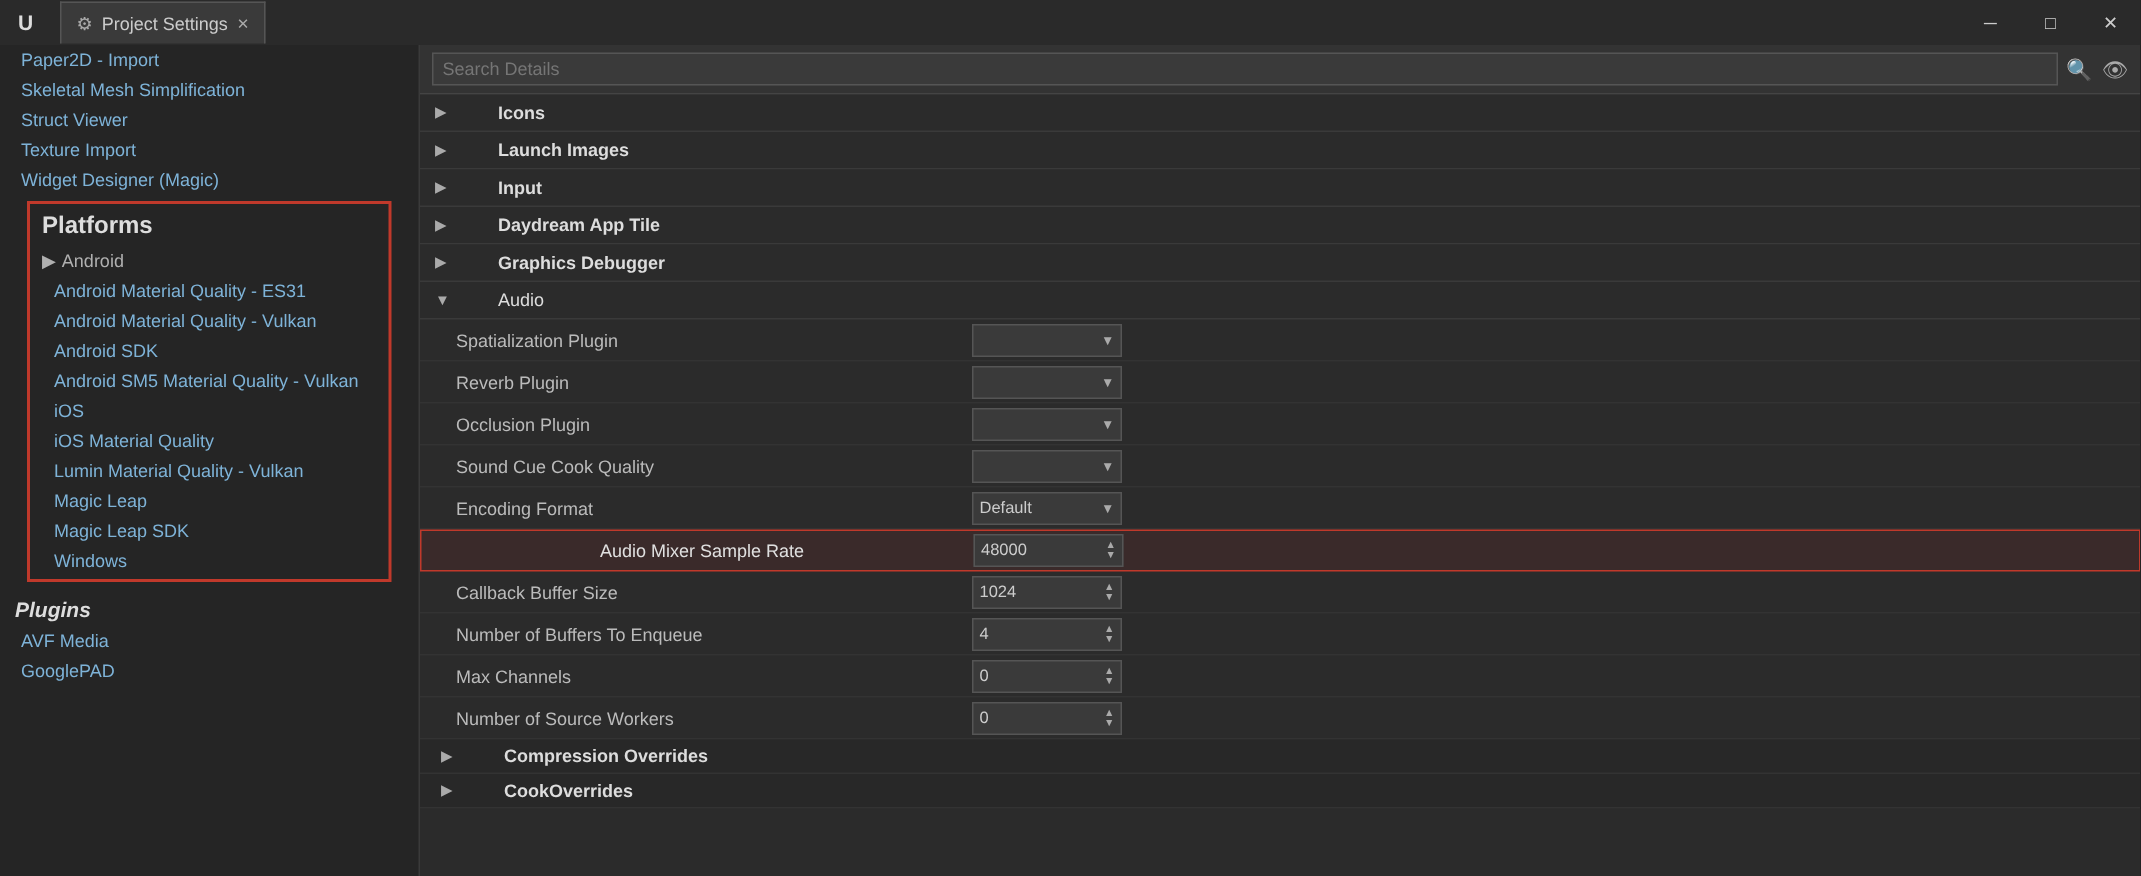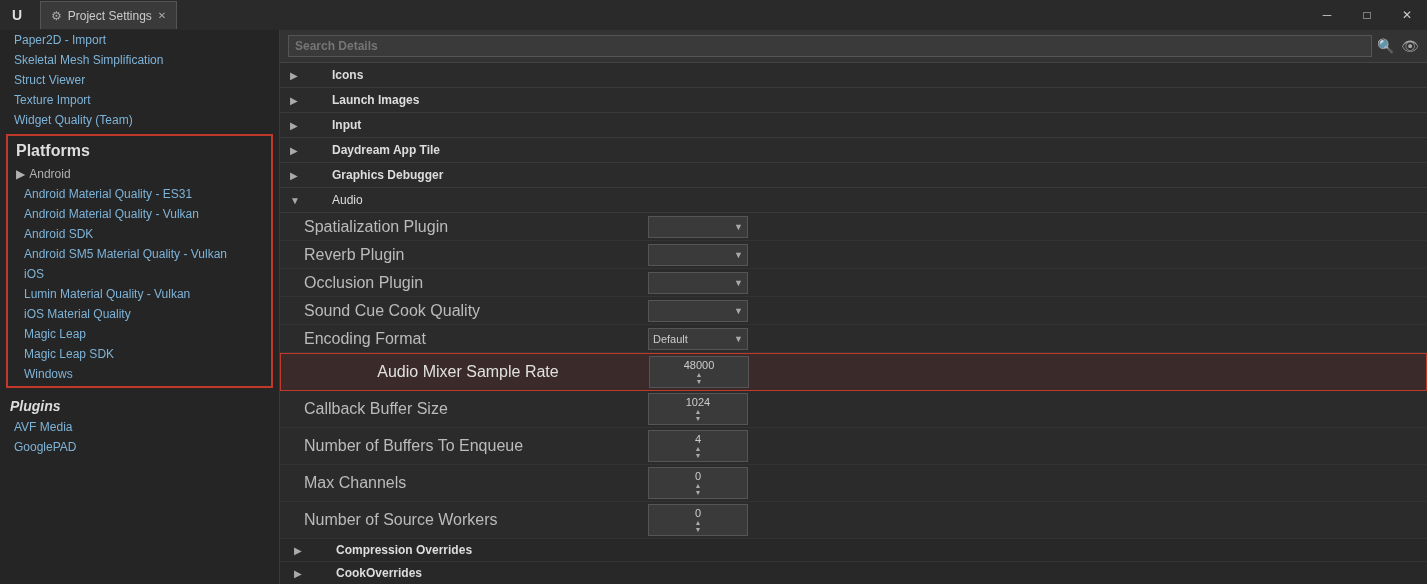--- a/index.html
+++ b/index.html
@@ -107,21 +107,21 @@
       padding: 6px 10px 3px 10px;
       font-size: 14px;
       font-weight: bold;
       color: #ddd;
       margin-top: 4px;
       font-style: italic;
     }
 
     .platforms-section {
       border: 2px solid #c0392b;
-      margin: 4px 6px;
+      margin: 4px 18px;
       padding: 2px;
     }
     .platforms-header {
       font-size: 16px;
       font-weight: bold;
       color: #ddd;
       padding: 4px 6px;
     }
     .android-item {
       display: flex;
@@ -152,21 +152,20 @@
       flex-shrink: 0;
     }
     .search-input {
       flex: 1;
       background: #3a3a3a;
       border: 1px solid #555;
       color: #ccc;
       padding: 3px 6px;
       font-size: 12px;
       outline: none;
-      font-weight: bold;
     }
     .search-icon-btn {
       color: #aaa;
       cursor: pointer;
       font-size: 14px;
     }
     .eye-icon {
       color: #aaa;
       cursor: pointer;
       font-size: 14px;
@@ -220,21 +219,21 @@
     .setting-row {
       display: flex;
       align-items: center;
       border-bottom: 1px solid #333;
       min-height: 28px;
     }
     .setting-label {
       width: 360px;
       padding: 4px 10px 4px 24px;
       color: #bbb;
-      font-size: 16px;
+      font-size: 12px;
       flex-shrink: 0;
     }
     .setting-control {
       flex: 1;
       padding: 2px 8px;
       display: flex;
       align-items: center;
     }
 
     
@@ -259,21 +258,20 @@
       border: 1px solid #555;
       color: #ccc;
       padding: 2px 4px;
       font-size: 11px;
       display: flex;
       align-items: center;
       justify-content: space-between;
       width: 100px;
       cursor: pointer;
       min-height: 22px;
-      flex-direction: column;
     }
     .number-spin { display: flex; flex-direction: column; }
     .spin-btn {
       color: #aaa;
       font-size: 7px;
       cursor: pointer;
       line-height: 1;
     }
 
     
@@ -320,21 +318,21 @@
     <div class="sidebar-item">
       <a href="#">Skeletal Mesh Simplification</a>
     </div>
     <div class="sidebar-item">
       <a href="#">Struct Viewer</a>
     </div>
     <div class="sidebar-item">
       <a href="#">Texture Import</a>
     </div>
     <div class="sidebar-item">
-      <a href="#">Widget Quality (Team)</a>
+      <a href="#">Widget Designer (Magic)</a>
     </div>
 
     <div class="platforms-section">
       <div class="platforms-header">Platforms</div>
       <div class="android-item">
         <span>▶</span>
         <span>Android</span>
       </div>
       <div class="sidebar-item">
         <a href="#">Android Material Quality - ES31</a>
@@ -345,24 +343,24 @@
       <div class="sidebar-item">
         <a href="#">Android SDK</a>
       </div>
       <div class="sidebar-item">
         <a href="#">Android SM5 Material Quality - Vulkan</a>
       </div>
       <div class="sidebar-item">
         <a href="#">iOS</a>
       </div>
       <div class="sidebar-item">
+        <a href="#">iOS Material Quality</a>
+      </div>
+      <div class="sidebar-item">
         <a href="#">Lumin Material Quality - Vulkan</a>
-      </div>
-      <div class="sidebar-item">
-        <a href="#">iOS Material Quality</a>
       </div>
       <div class="sidebar-item">
         <a href="#">Magic Leap</a>
       </div>
       <div class="sidebar-item">
         <a href="#">Magic Leap SDK</a>
       </div>
       <div class="sidebar-item">
         <a href="#">Windows</a>
       </div>

